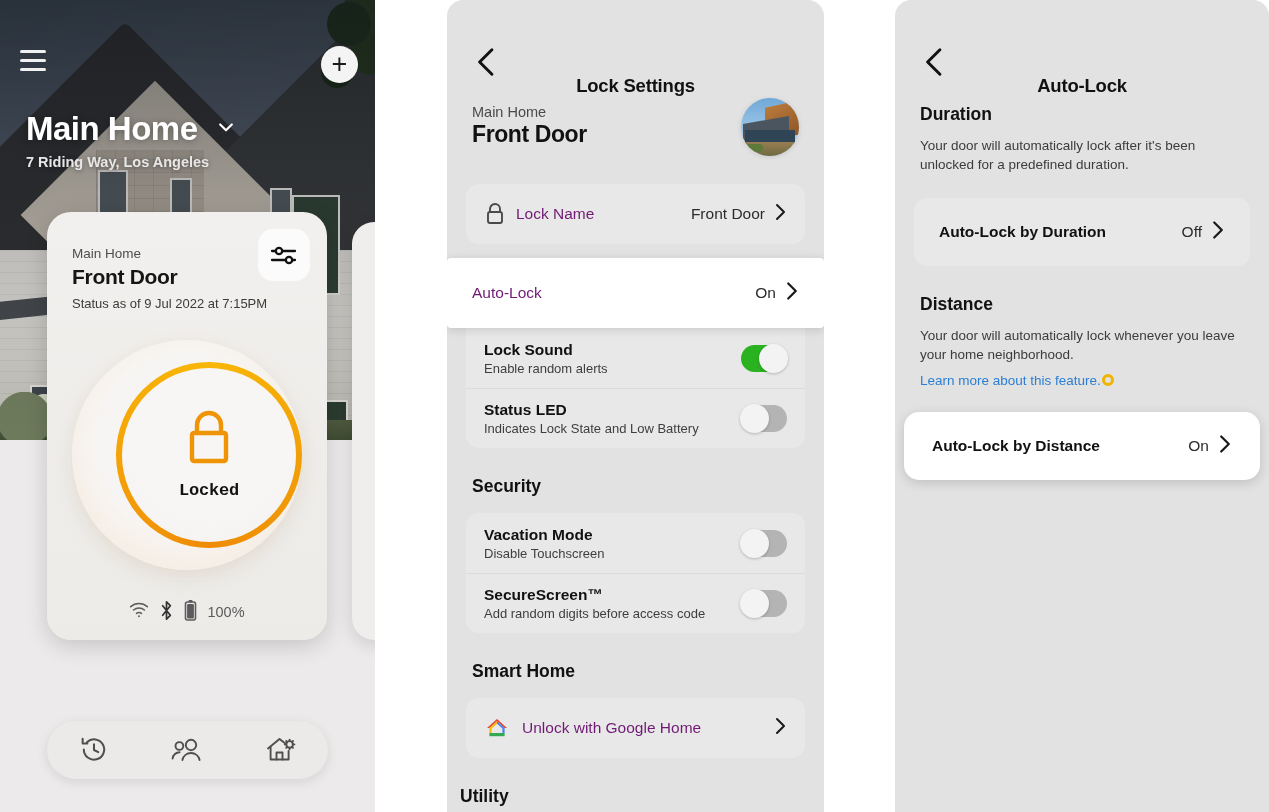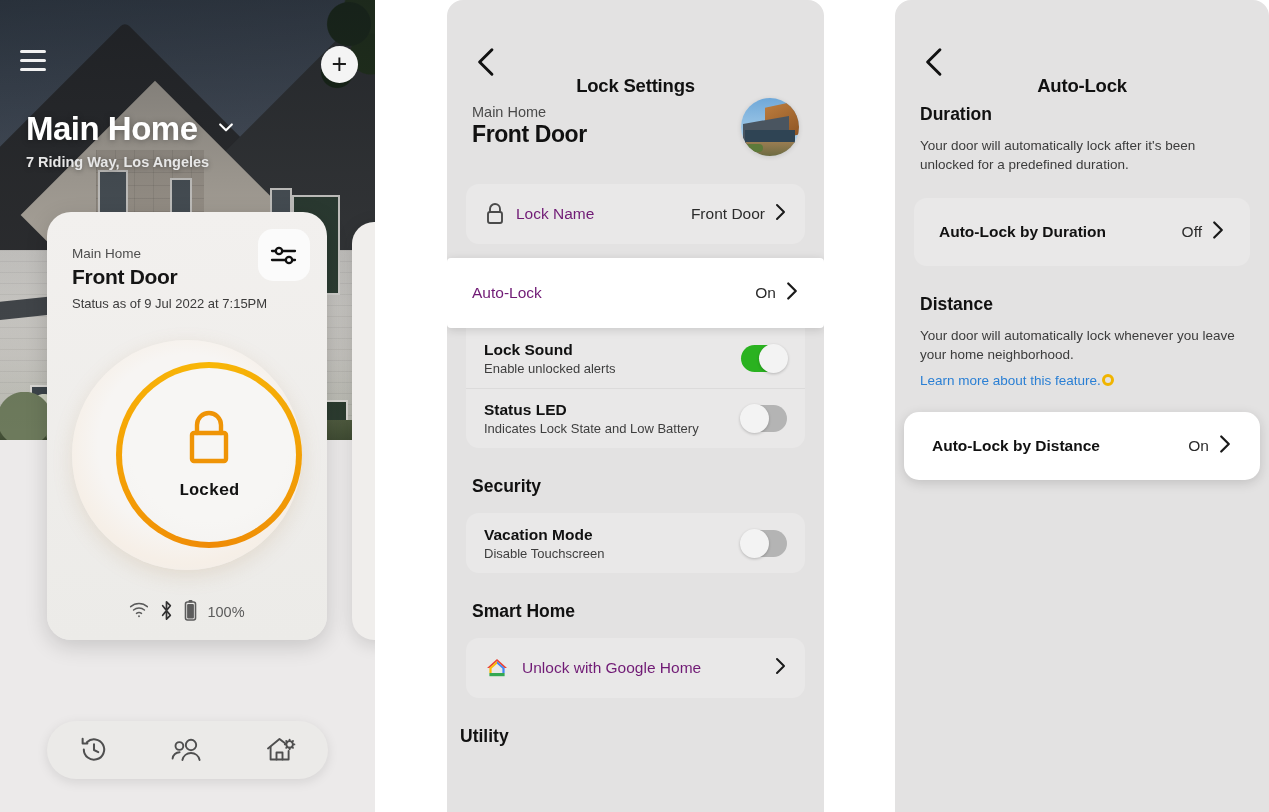--- a/index.html
+++ b/index.html
@@ -412,21 +412,21 @@
         <svg width="14" height="22" viewBox="0 0 13 20" fill="none" stroke="#1a1a1a" stroke-width="2.1" stroke-linecap="round" stroke-linejoin="round">
             <polyline points="3 3 10 10 3 17"></polyline>
           </svg>
       </span>
     </div>
 
     <div class="card" style="margin-top:0;border-radius:0 0 13px 13px;">
       <div class="row" style="border-top:none">
         <span class="rowTextWrap">
           <span class="rowLabel">Lock Sound</span>
-          <span class="rowSubLabel" style="display:block">Enable unlocked alerts</span>
+          <span class="rowSubLabel" style="display:block">Enable random alerts</span>
         </span>
         <span class="toggle on">
             <span class="knob"></span>
           </span>
       </div>
       <div class="row">
         <span class="rowTextWrap">
           <span class="rowLabel">Status LED</span>
           <span class="rowSubLabel" style="display:block">Indicates Lock State and Low Battery</span>
         </span>
@@ -438,20 +438,29 @@
 
     <div class="sp28"></div>
     <div class="sectionTitle">Security</div>
     <div class="sp16"></div>
 
     <div class="card">
       <div class="row">
         <span class="rowTextWrap">
           <span class="rowLabel">Vacation Mode</span>
           <span class="rowSubLabel" style="display:block">Disable Touchscreen</span>
+        </span>
+        <span class="toggle off">
+            <span class="knob"></span>
+          </span>
+      </div>
+      <div class="row">
+        <span class="rowTextWrap">
+          <span class="rowLabel">SecureScreen™</span>
+          <span class="rowSubLabel" style="display:block">Add random digits before access code</span>
         </span>
         <span class="toggle off">
             <span class="knob"></span>
           </span>
       </div>
     </div>
 
     <div class="sp28"></div>
     <div class="sectionTitle">Smart Home</div>
     <div class="sp16"></div>

